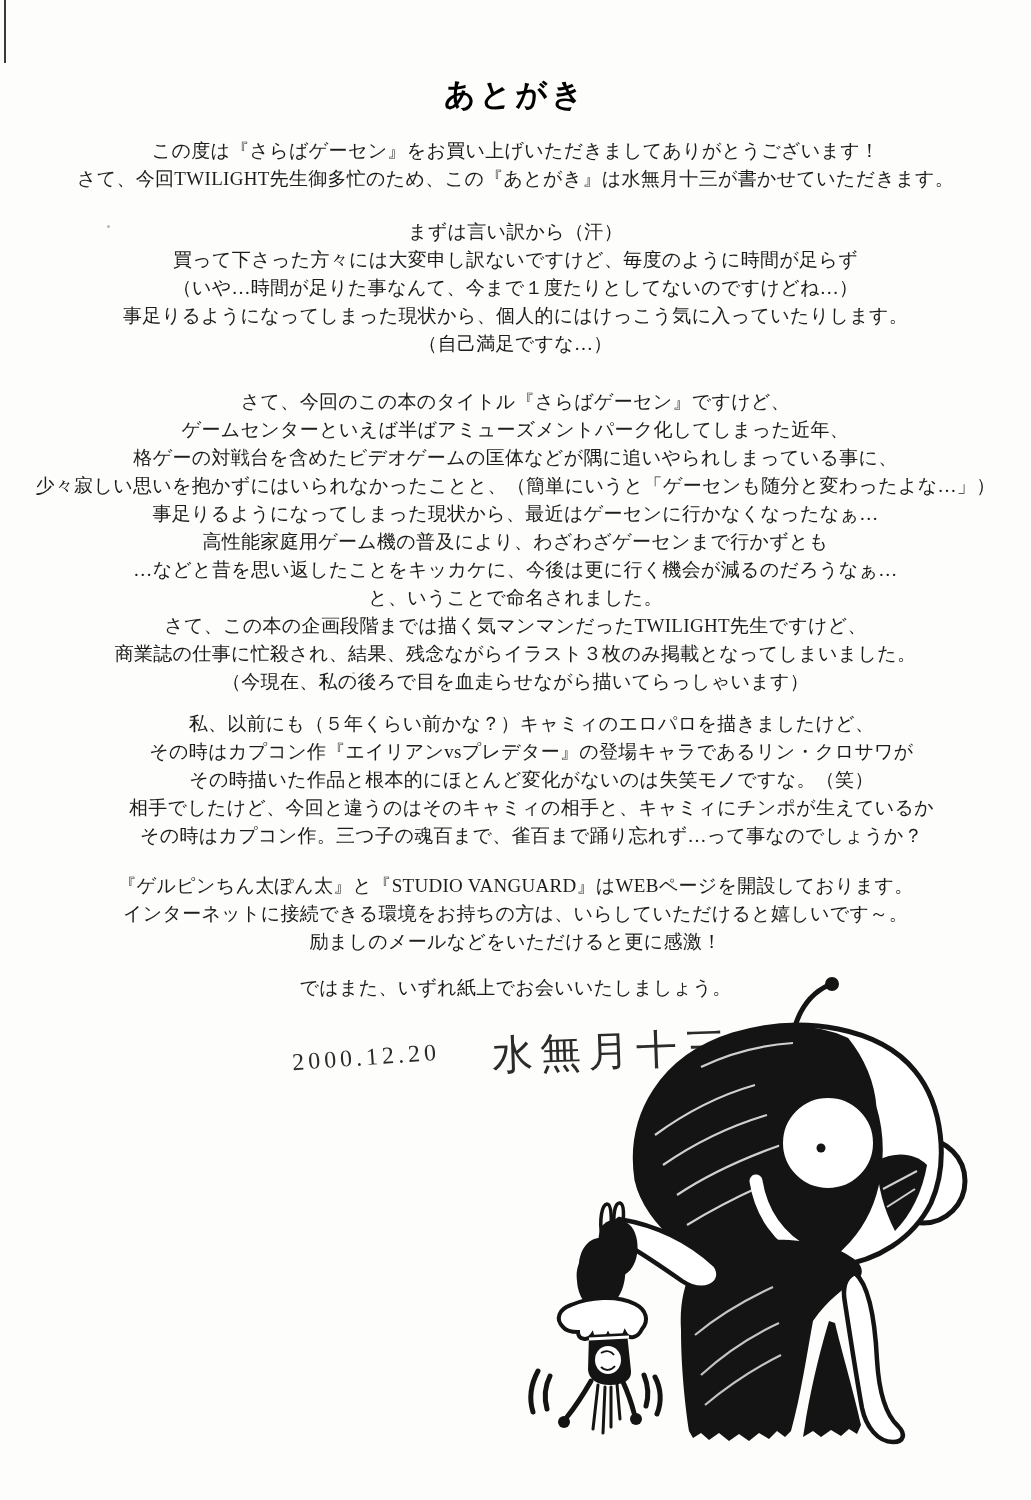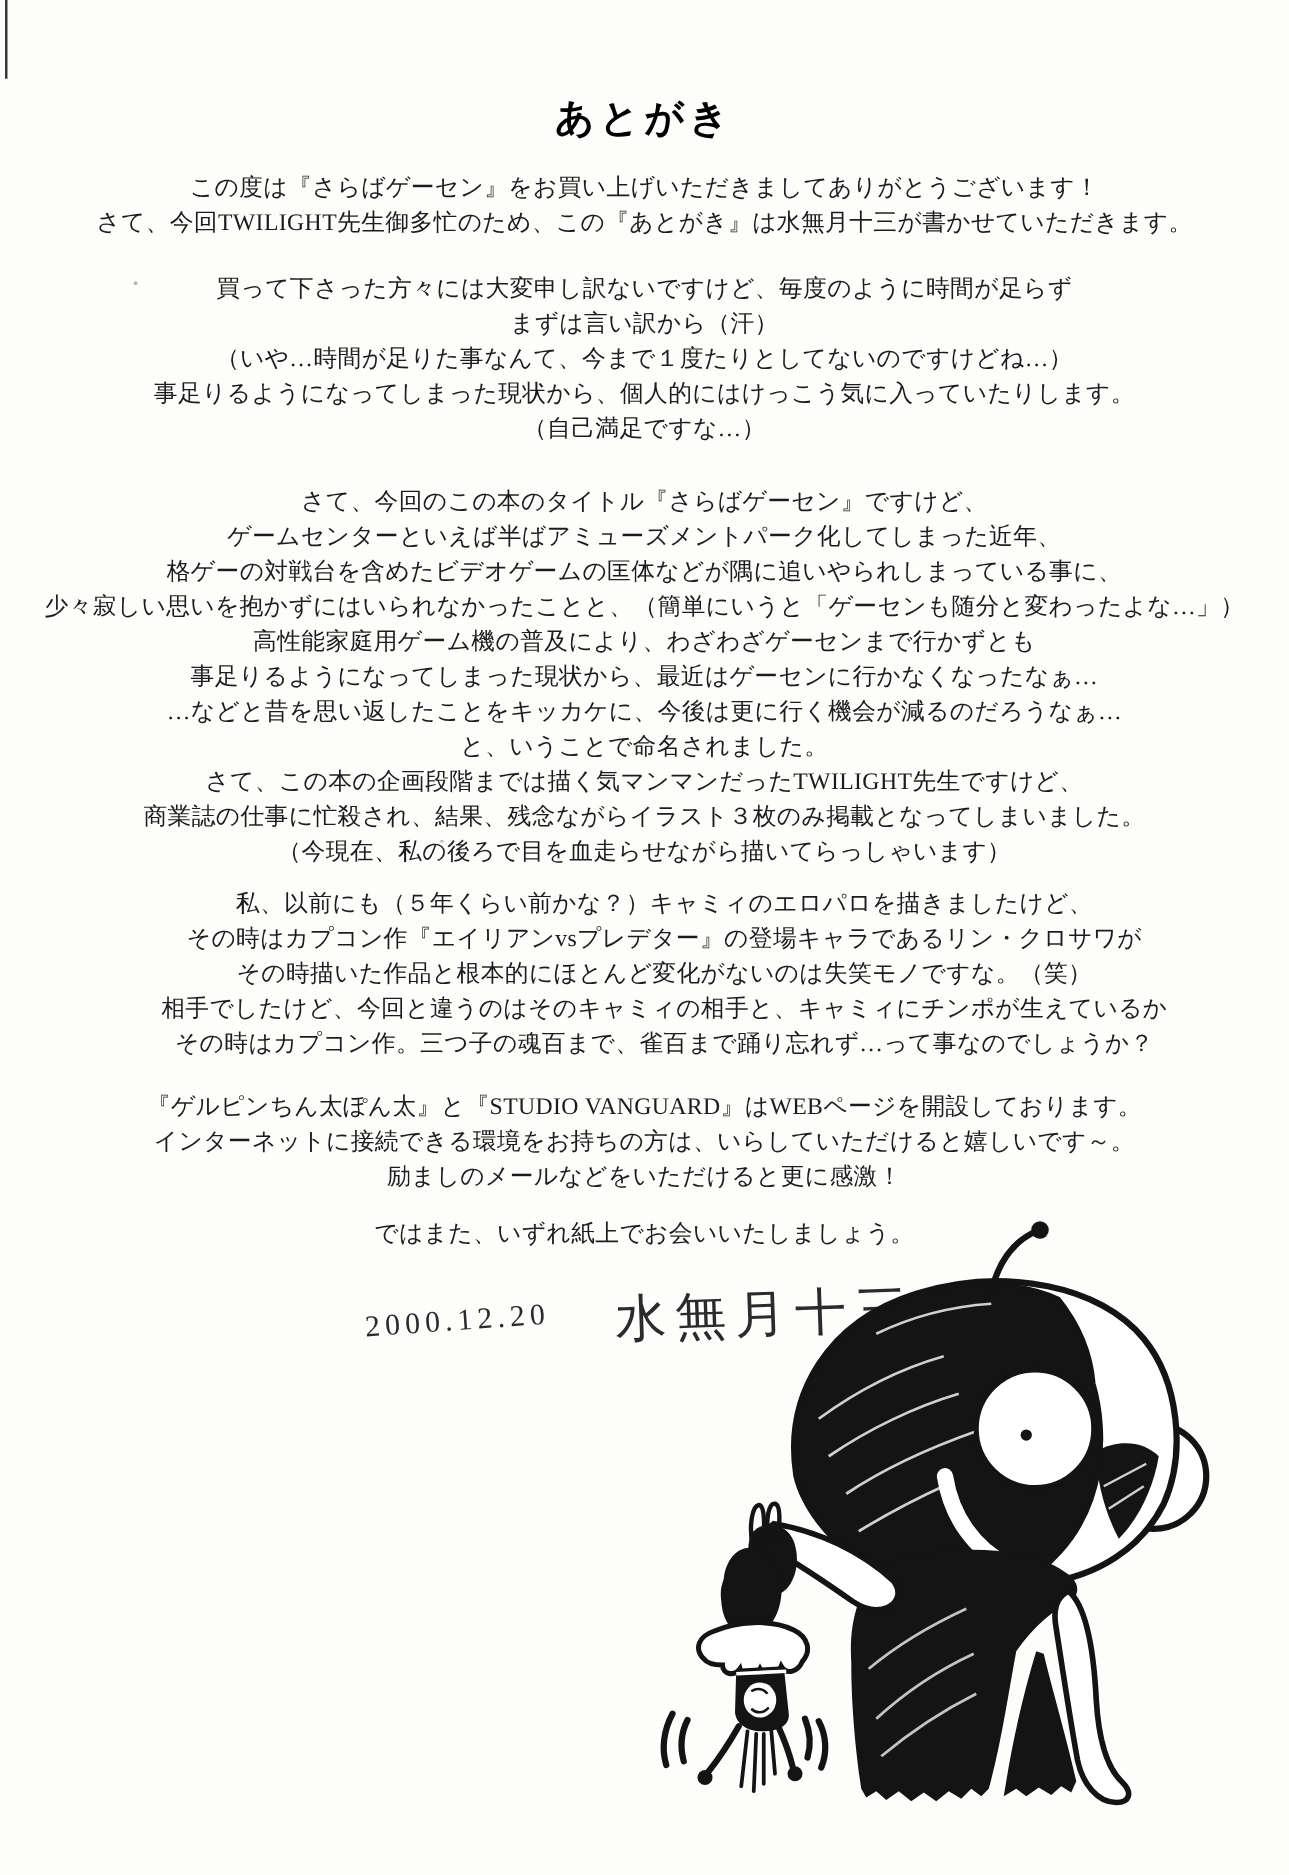--- a/index.html
+++ b/index.html
@@ -66,34 +66,34 @@
   <div class="speck" style="left:352px;top:672px;width:3px;height:2px;"></div>
 
   <h1 class="title">あとがき</h1>
 
   <div id="p1" class="block">
     <div class="line">この度は『さらばゲーセン』をお買い上げいただきましてありがとうございます！</div>
     <div class="line">さて、今回TWILIGHT先生御多忙のため、この『あとがき』は水無月十三が書かせていただきます。</div>
   </div>
 
   <div id="p2" class="block">
+    <div class="line">まずは言い訳から（汗）</div>
     <div class="line">買って下さった方々には大変申し訳ないですけど、毎度のように時間が足らず</div>
-    <div class="line">まずは言い訳から（汗）</div>
     <div class="line">（いや…時間が足りた事なんて、今まで１度たりとしてないのですけどね…）</div>
     <div class="line">事足りるようになってしまった現状から、個人的にはけっこう気に入っていたりします。</div>
     <div class="line">（自己満足ですな…）</div>
   </div>
 
   <div id="p3" class="block">
     <div class="line">さて、今回のこの本のタイトル『さらばゲーセン』ですけど、</div>
     <div class="line">ゲームセンターといえば半ばアミューズメントパーク化してしまった近年、</div>
     <div class="line">格ゲーの対戦台を含めたビデオゲームの匡体などが隅に追いやられしまっている事に、</div>
     <div class="line">少々寂しい思いを抱かずにはいられなかったことと、（簡単にいうと「ゲーセンも随分と変わったよな…」）</div>
+    <div class="line">事足りるようになってしまった現状から、最近はゲーセンに行かなくなったなぁ…</div>
     <div class="line">高性能家庭用ゲーム機の普及により、わざわざゲーセンまで行かずとも</div>
-    <div class="line">事足りるようになってしまった現状から、最近はゲーセンに行かなくなったなぁ…</div>
     <div class="line">…などと昔を思い返したことをキッカケに、今後は更に行く機会が減るのだろうなぁ…</div>
     <div class="line">と、いうことで命名されました。</div>
     <div class="line">さて、この本の企画段階までは描く気マンマンだったTWILIGHT先生ですけど、</div>
     <div class="line">商業誌の仕事に忙殺され、結果、残念ながらイラスト３枚のみ掲載となってしまいました。</div>
     <div class="line">（今現在、私の後ろで目を血走らせながら描いてらっしゃいます）</div>
   </div>
 
   <div id="p4" class="block">
     <div class="line">私、以前にも（５年くらい前かな？）キャミィのエロパロを描きましたけど、</div>
     <div class="line">その時はカプコン作『エイリアンvsプレデター』の登場キャラであるリン・クロサワが</div>

